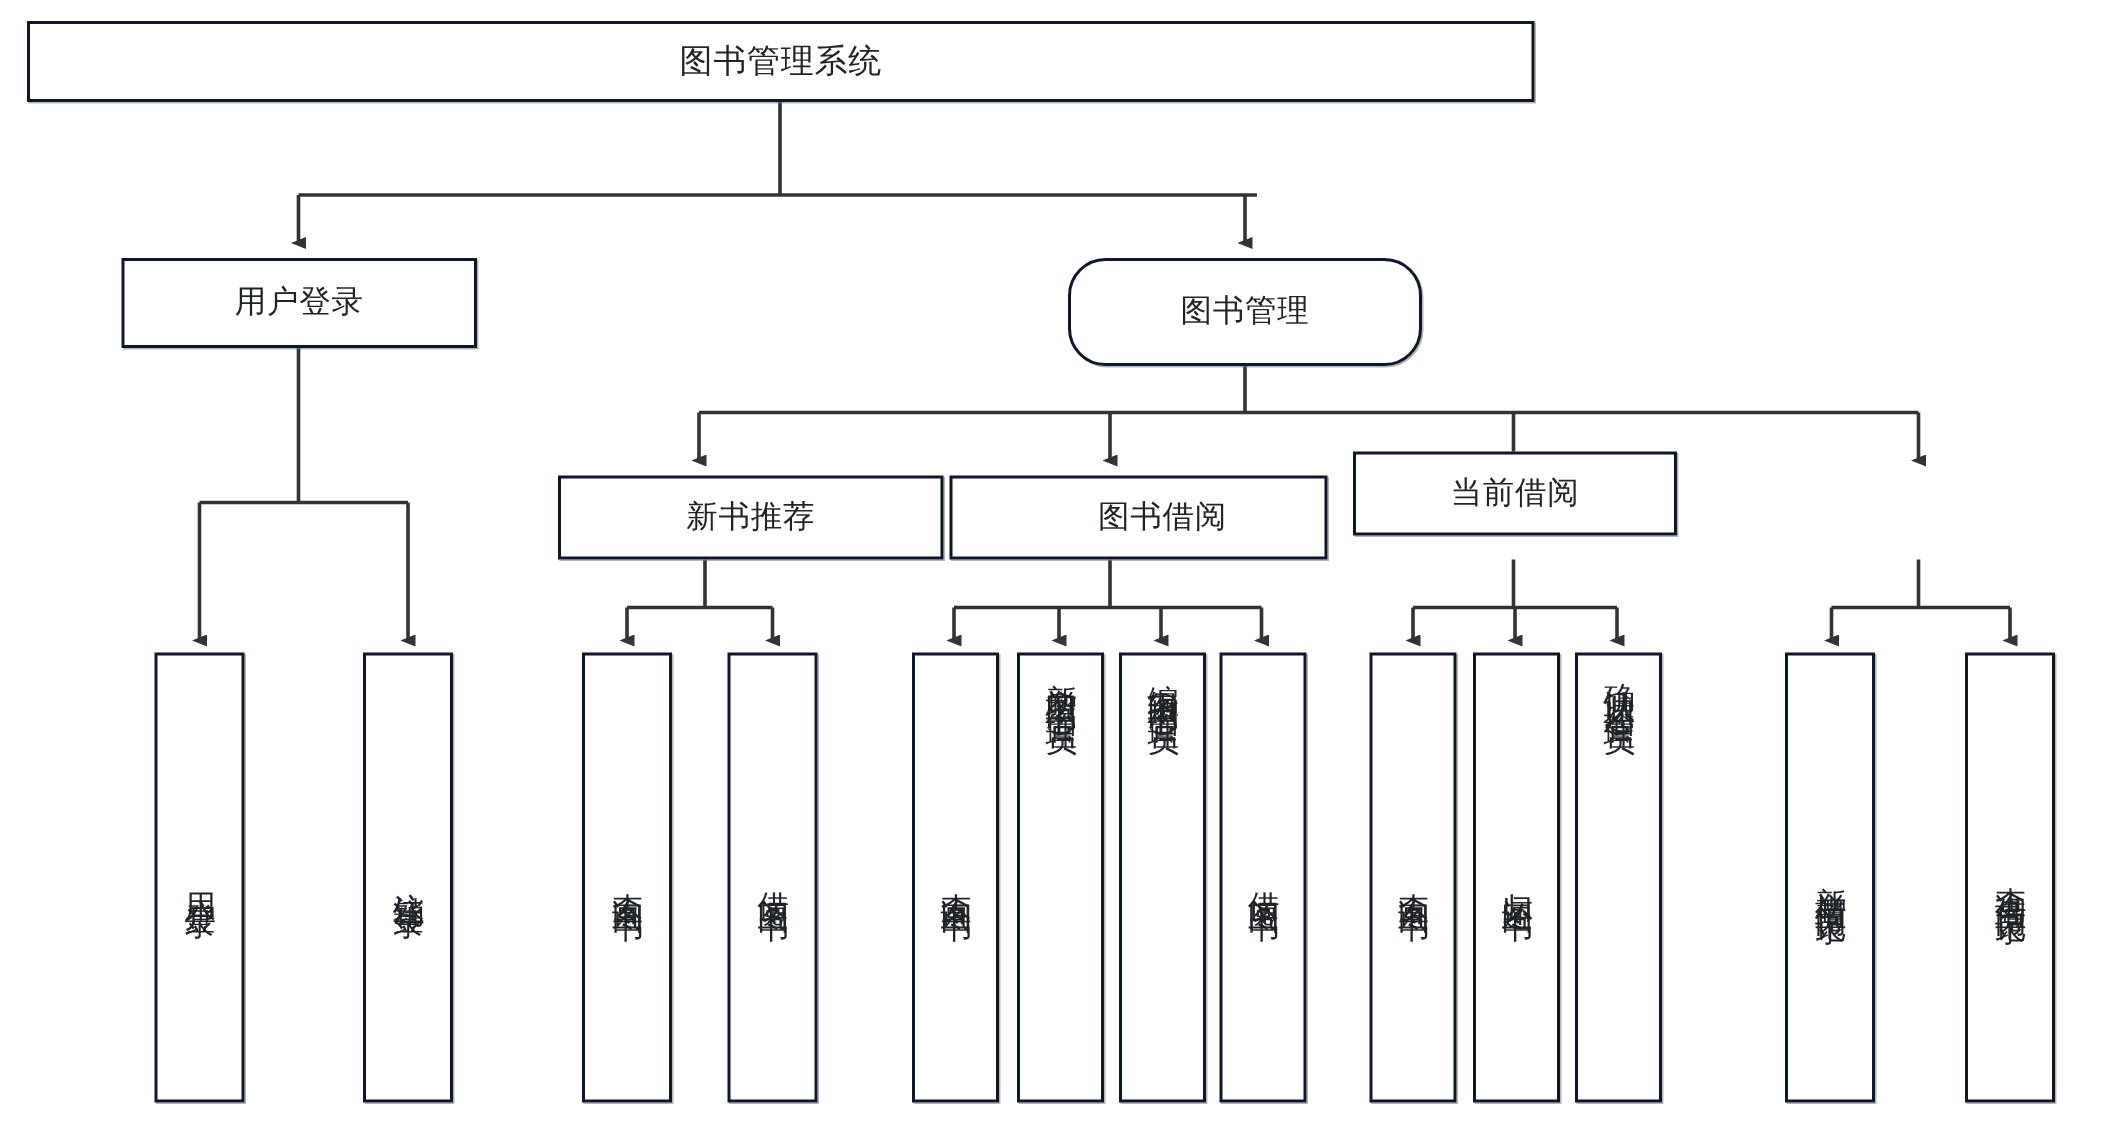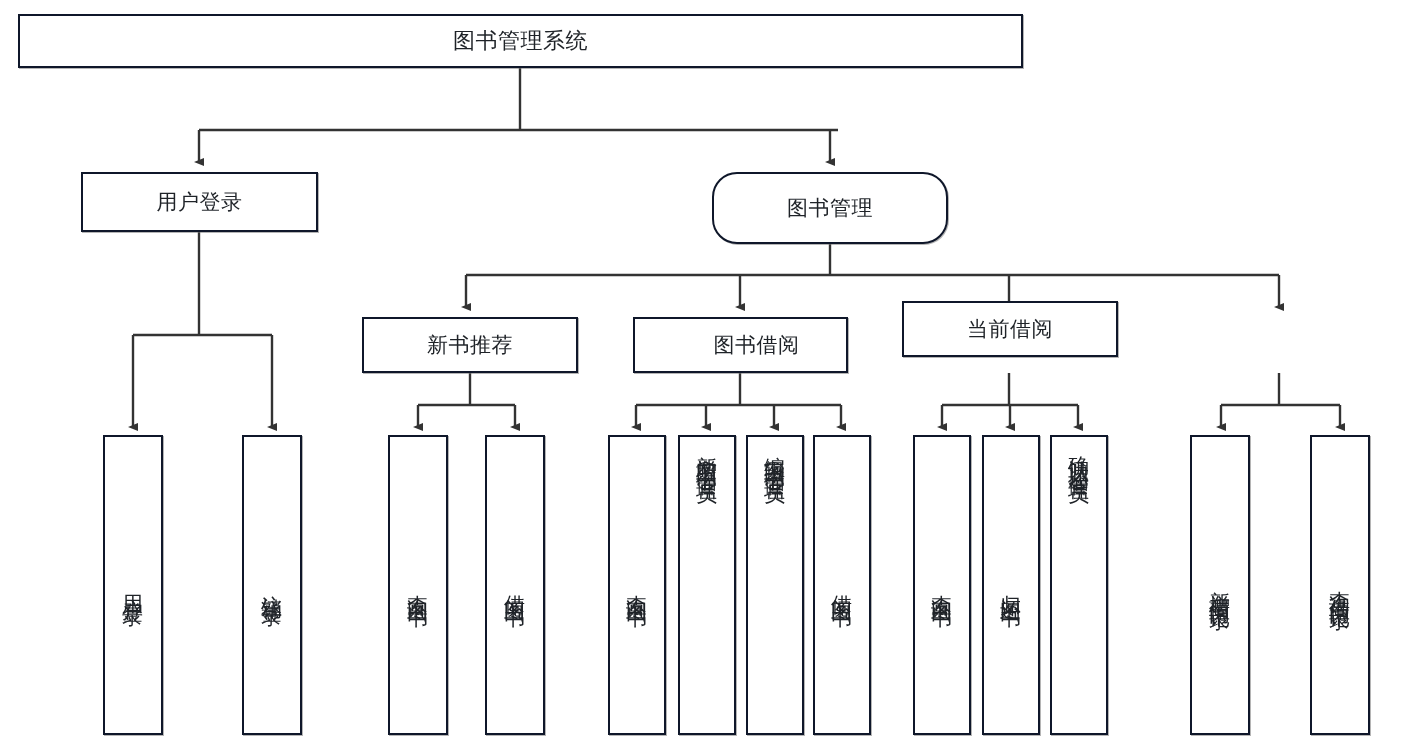--- a/index.html
+++ b/index.html
@@ -146,24 +146,24 @@
     <span class="node-label">图书管理系统</span>
   </div>
 
   <div class="node horizontal" style="left:81px; top:172px; width:237px; height:60px;">
     <span class="node-label">用户登录</span>
   </div>
   <div class="node horizontal" style="left:712px; top:172px; width:236px; height:72px;border-radius:25px;">
     <span class="node-label">图书管理</span>
   </div>
 
-  <div class="node horizontal" style="left:362px; top:317px; width:216px; height:56px;">
+  <div class="node horizontal" style="left:372px; top:317px; width:257px; height:56px;">
     <span class="node-label">新书推荐</span>
   </div>
-  <div class="node horizontal" style="left:633px; top:317px; width:215px; height:56px;padding-left:32px;">
+  <div class="node horizontal" style="left:633px; top:317px; width:252px; height:56px;padding-left:32px;">
     <span class="node-label">图书借阅</span>
   </div>
   <div class="node horizontal" style="left:902px; top:301px; width:216px; height:56px;">
     <span class="node-label">当前借阅</span>
   </div>
 
   <div class="node vertical centered" style="left:103px; top:435px; width:60px; height:300px;">
     <span class="node-label">用户登录</span>
   </div>
   <div class="node vertical centered" style="left:242px; top:435px; width:60px; height:300px;">

